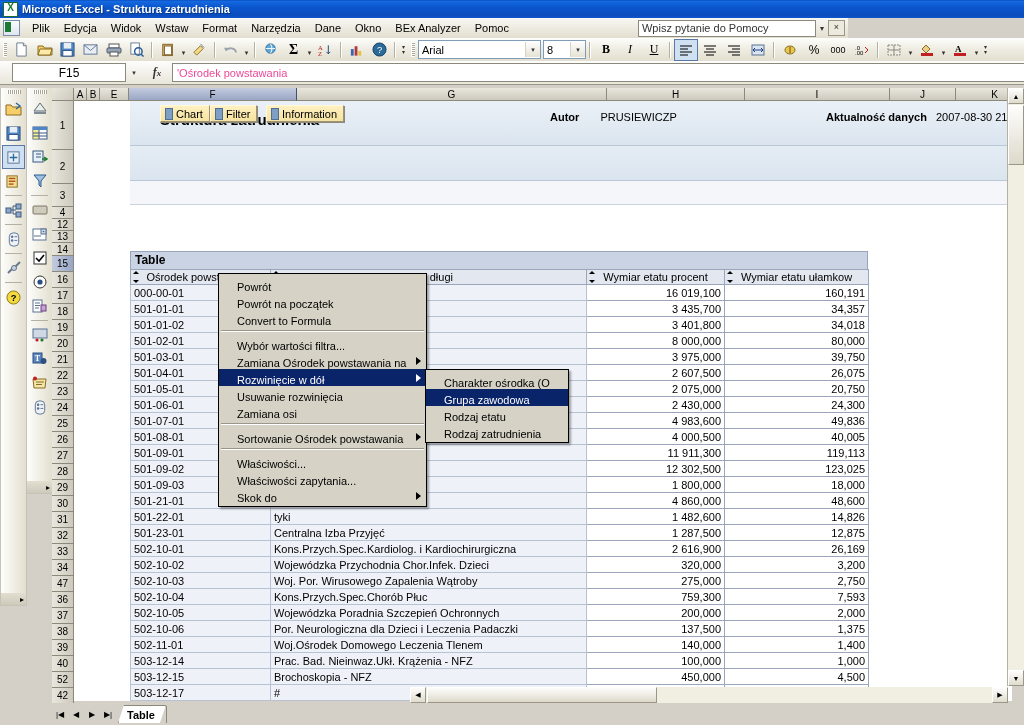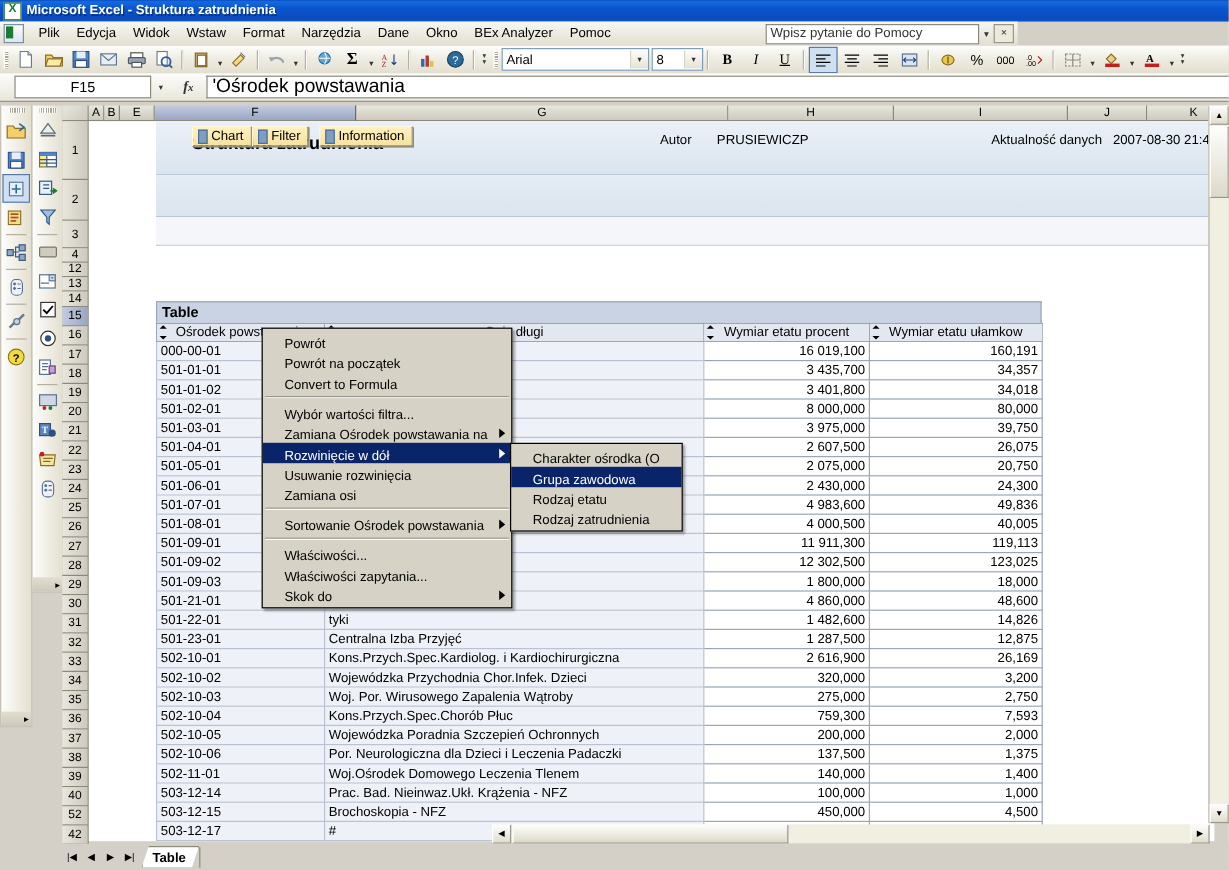--- a/index.html
+++ b/index.html
@@ -97,21 +97,21 @@
   .namebox{
     width:112px;height:17px;margin-left:12px;background:#fff;border:1px solid #8a897c;
     display:flex;align-items:center;justify-content:center;font-size:12px;color:#000;flex:none;
   }
   .namebox-arrow{width:16px;height:17px;display:flex;align-items:center;justify-content:center;
     font-size:7px;color:#333;flex:none;}
   .fx{width:30px;text-align:center;font:italic bold 12px "Liberation Serif",serif;color:#333;flex:none;}
   .fx span{font-size:9px;}
   .formula-input{
     flex:1;height:17px;background:#fff;border:1px solid #8a897c;border-right:none;
-    font-size:16px;color:#000000;display:flex;align-items:center;padding-left:4px;margin-right:0;
+    font-size:11px;color:#ec4899;display:flex;align-items:center;padding-left:4px;margin-right:0;
   }
 
   
   .vtool{
     position:absolute;top:88px;width:25px;
     background:linear-gradient(to right,#fdfdfc,#eeece1 60%,#e3dfd0);
     border:1px solid #c6c3b6;border-top:none;
     display:flex;flex-direction:column;align-items:center;
   }
   #vtool1{left:0;height:517px;}
@@ -158,21 +158,21 @@
   
   .rpt-title-band{position:absolute;left:56px;top:0;width:882px;height:44px;
     background:linear-gradient(to bottom,#eaf0f7,#dbe5ef);
     border-bottom:1px solid #b9c7d8;}
   .rpt-title{position:absolute;left:86px;top:10px;
     font:bold 15px "Liberation Sans",sans-serif;color:#000;}
   .rpt-meta-band{position:absolute;left:56px;top:45px;width:882px;height:34px;
     background:linear-gradient(to bottom,#e4ecf4,#dbe5ef);
     border-bottom:1px solid #b9c7d8;}
   .rpt-meta{position:absolute;top:10px;font-size:11px;color:#000;white-space:nowrap;}
-  .rpt-meta b{font-weight:normal;}
+  .rpt-meta b{font-weight:bold;}
   .rpt-btn-band{position:absolute;left:56px;top:80px;width:882px;height:23px;
     background:#f4f6f9;border-bottom:1px solid #c9d4e0;}
   .rpt-btn{
     position:absolute;top:4px;height:15px;
     background:linear-gradient(to bottom,#fff0c0,#f6e3a0);
     border:1px solid #9b9277;border-top-color:#fff8dd;border-left-color:#fff8dd;
     font-size:11px;color:#000;padding:0 6px 0 4px;display:flex;align-items:center;gap:3px;
     box-shadow:1px 1px 0 #8f8a78;
   }
   .rpt-btn .bicon{width:6px;height:10px;background:#7f9ec4;border:1px solid #4a6f99;flex:none;}
@@ -647,21 +647,21 @@
     <div class="rowcell" style="height:16px">25</div>
     <div class="rowcell" style="height:16px">26</div>
     <div class="rowcell" style="height:16px">27</div>
     <div class="rowcell" style="height:16px">28</div>
     <div class="rowcell" style="height:16px">29</div>
     <div class="rowcell" style="height:16px">30</div>
     <div class="rowcell" style="height:16px">31</div>
     <div class="rowcell" style="height:16px">32</div>
     <div class="rowcell" style="height:16px">33</div>
     <div class="rowcell" style="height:16px">34</div>
-    <div class="rowcell" style="height:16px">35</div>
+    <div class="rowcell" style="height:16px">47</div>
     <div class="rowcell" style="height:16px">36</div>
     <div class="rowcell" style="height:16px">37</div>
     <div class="rowcell" style="height:16px">38</div>
     <div class="rowcell" style="height:16px">39</div>
     <div class="rowcell" style="height:16px">40</div>
     <div class="rowcell" style="height:16px">52</div>
     <div class="rowcell" style="height:16px">42</div>
     <div class="rowcell" style="height:16px">43</div>
   </div>
 

